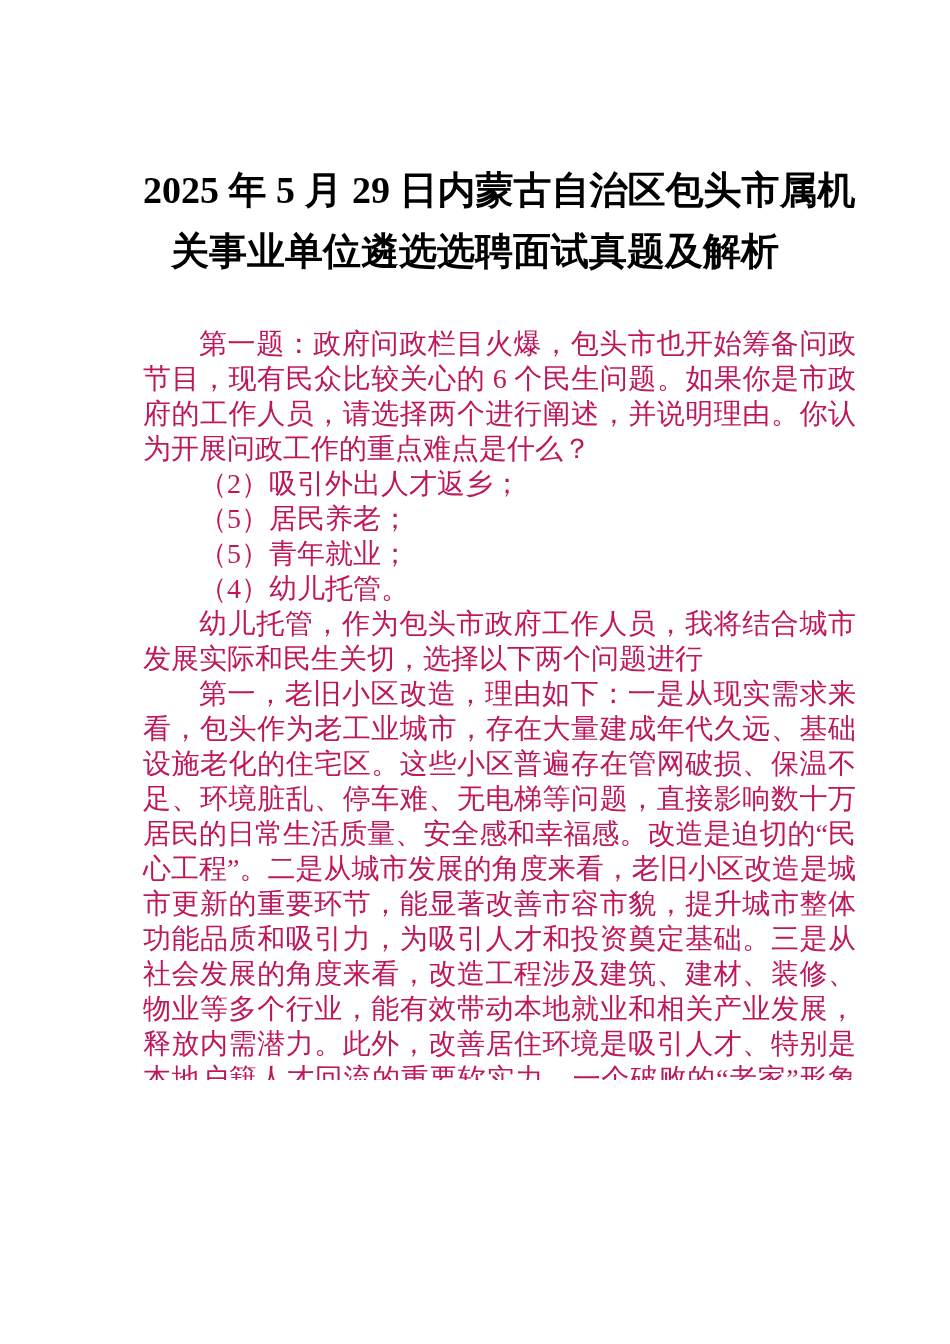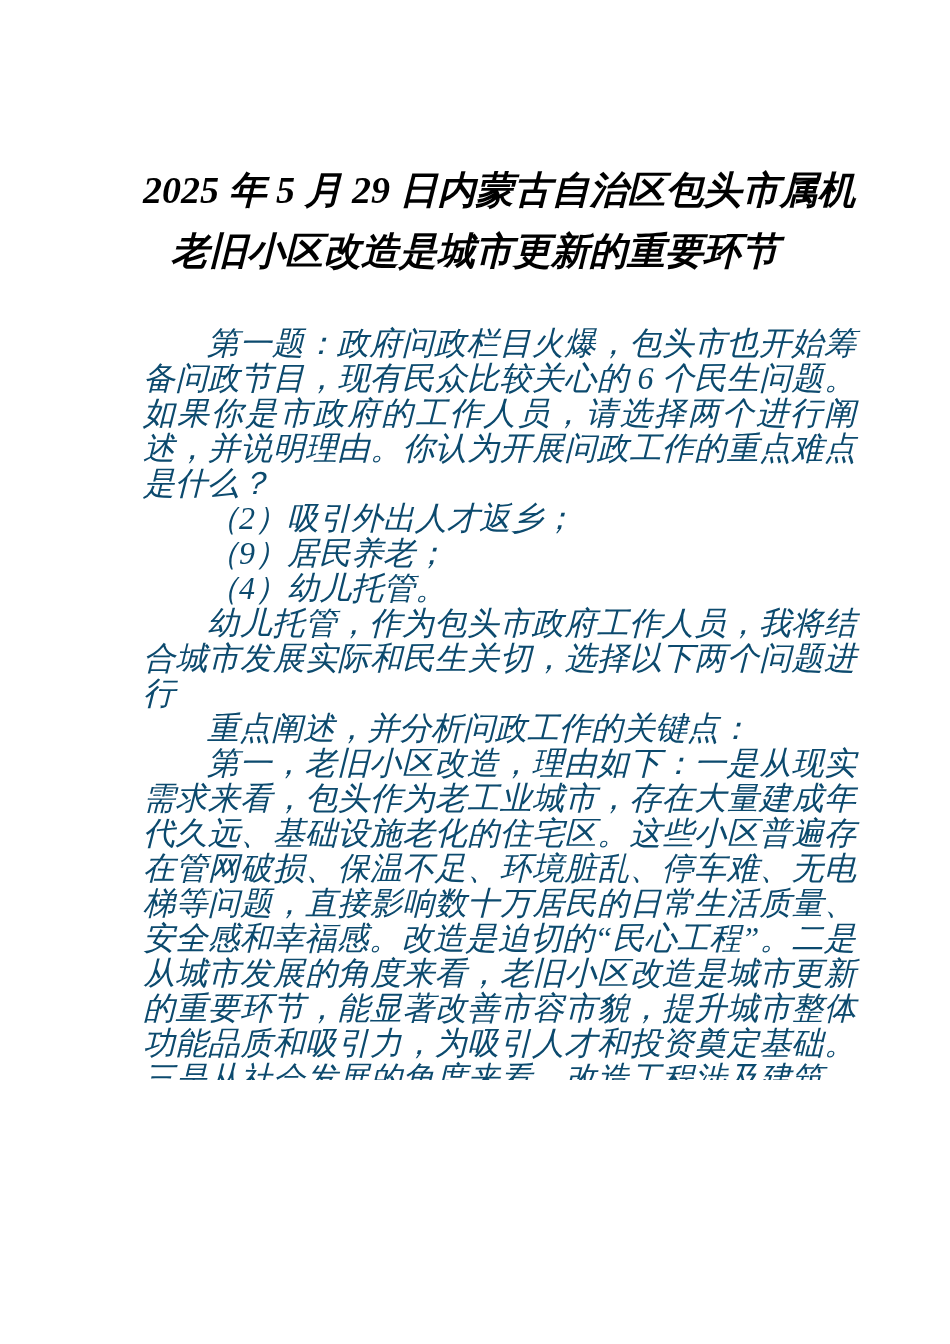--- a/index.html
+++ b/index.html
@@ -8,59 +8,58 @@
     background: #ffffff;
   }
   .page {
     position: relative;
     width: 950px;
     height: 1080px;
     background: #ffffff;
     color: #000000;
     overflow: hidden;
     font-family: "Liberation Serif", sans-serif;
-    font-style: italic;
   }
   .doc-title {
     margin: 160px 143px 0 143px;
     text-align: center;
     font-weight: bold;
     font-size: 38px;
     color: #000000;
   }
   .title-line {
     line-height: 61px;
     white-space: nowrap;
   }
   .doc-body {
     margin: 44px 94px 0 143px;
-    font-size: 32px;
+    font-size: 28px;
     line-height: 35px;
     text-align: justify;
-    color: #0c4a6e;
+    color: #be185d;
   }
   .doc-body p {
     margin: 0;
     padding: 0;
     text-indent: 2em;
   }
 </style>
 </head>
 <body>
 
 <div class="page">
 
   <header class="doc-title">
     <div class="title-line">2025 年 5 月 29 日内蒙古自治区包头市属机</div>
-    <div class="title-line">老旧小区改造是城市更新的重要环节</div>
+    <div class="title-line">关事业单位遴选选聘面试真题及解析</div>
   </header>
 
   <main class="doc-body">
     <p>第一题：政府问政栏目火爆，包头市也开始筹备问政节目，现有民众比较关心的 6 个民生问题。如果你是市政府的工作人员，请选择两个进行阐述，并说明理由。你认为开展问政工作的重点难点是什么？</p>
     <p>（2）吸引外出人才返乡；</p>
-    <p>（9）居民养老；</p>
+    <p>（5）居民养老；</p>
+    <p>（5）青年就业；</p>
     <p>（4）幼儿托管。</p>
     <p>幼儿托管，作为包头市政府工作人员，我将结合城市发展实际和民生关切，选择以下两个问题进行</p>
-    <p>重点阐述，并分析问政工作的关键点：</p>
     <p>第一，老旧小区改造，理由如下：一是从现实需求来看，包头作为老工业城市，存在大量建成年代久远、基础设施老化的住宅区。这些小区普遍存在管网破损、保温不足、环境脏乱、停车难、无电梯等问题，直接影响数十万居民的日常生活质量、安全感和幸福感。改造是迫切的“民心工程”。二是从城市发展的角度来看，老旧小区改造是城市更新的重要环节，能显著改善市容市貌，提升城市整体功能品质和吸引力，为吸引人才和投资奠定基础。三是从社会发展的角度来看，改造工程涉及建筑、建材、装修、物业等多个行业，能有效带动本地就业和相关产业发展，释放内需潜力。此外，改善居住环境是吸引人才、特别是本地户籍人才回流的重要软实力。一个破败的“老家”形象难以唤起游子的归属感。</p>
   </main>
 
 </div>
 
 </body></html>

